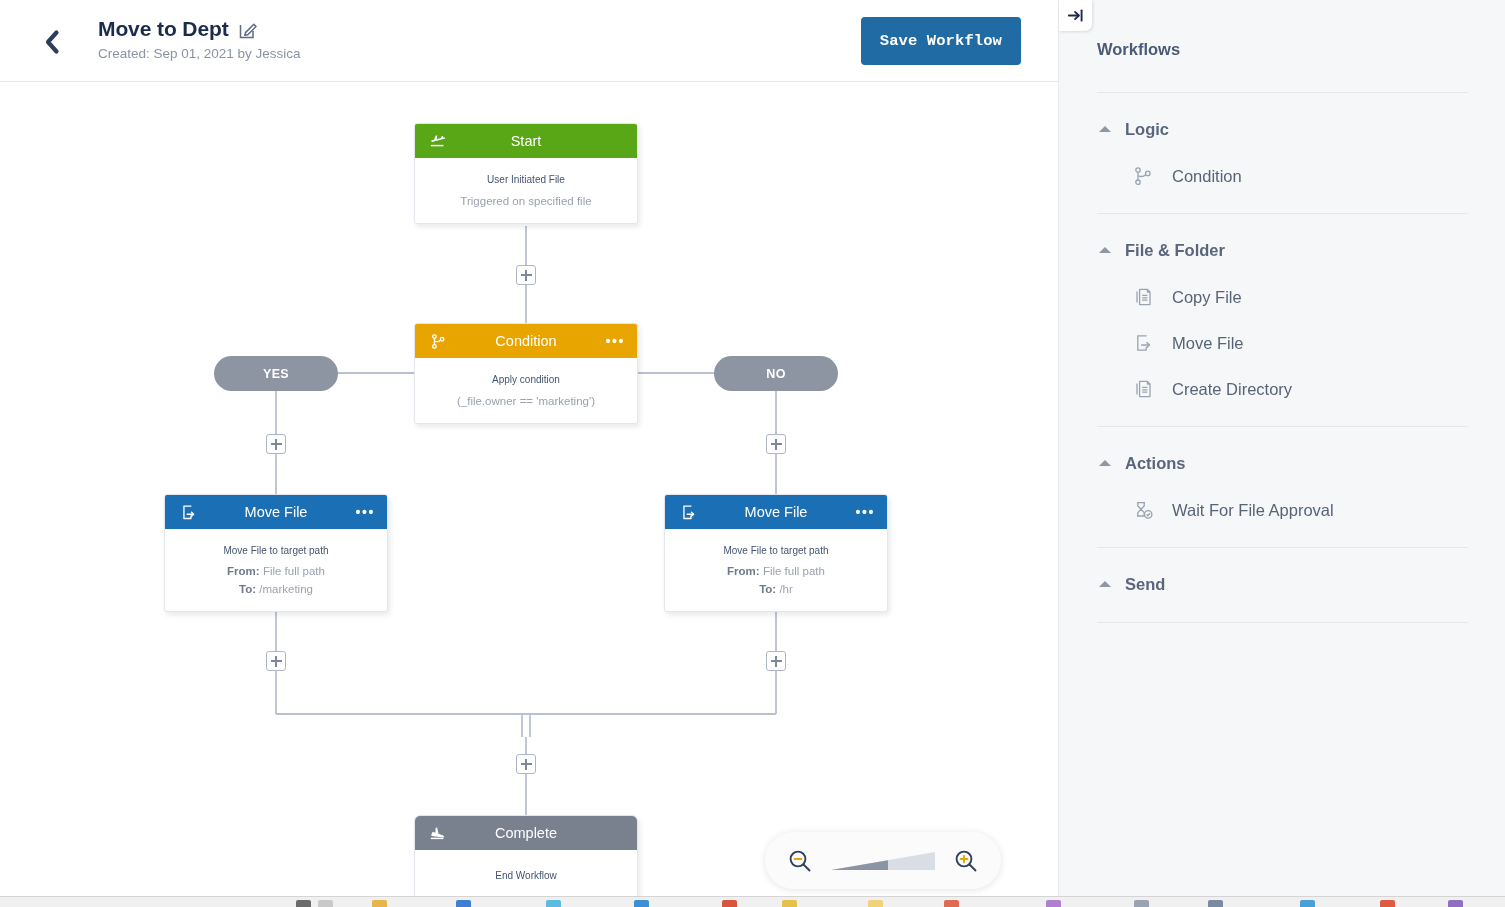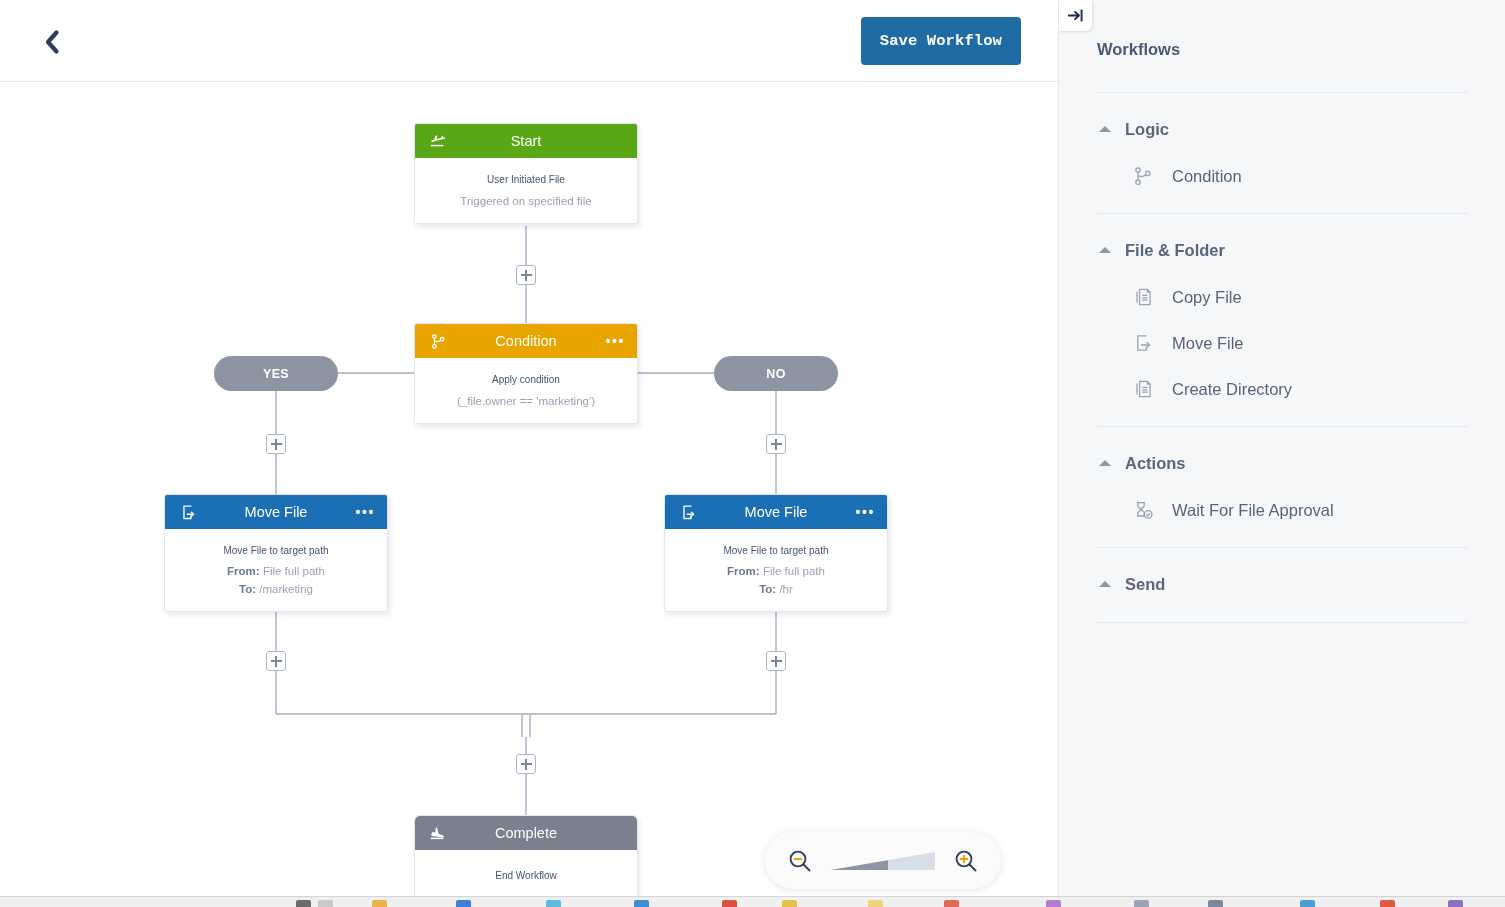--- a/index.html
+++ b/index.html
@@ -219,20 +219,30 @@
   <div id="canvas-pane">
 
     <div id="header">
 
       <div id="back-button">
         <svg width="18" height="26" viewBox="0 0 18 26">
           <path d="M13.5 3.5 L5 13 L13.5 22.5" fill="none" stroke="#2d3e5c" stroke-width="4.2" stroke-linecap="round" stroke-linejoin="round"></path>
         </svg>
       </div>
 
+      <div id="title-block">
+        <div id="wf-title-row">
+          <div id="wf-title">Move to Dept</div>
+          <svg id="edit-title-icon" viewBox="0 0 20 20">
+            <path d="M2.5 5 L2.5 17.5 L15 17.5 L15 11" fill="none" stroke="#5d6b85" stroke-width="1.5"></path>
+            <path d="M7.5 12.6 L15.8 4.3 L18 6.5 L9.7 14.8 L6.8 15.3 Z" fill="none" stroke="#5d6b85" stroke-width="1.5" stroke-linejoin="round"></path>
+          </svg>
+        </div>
+        <div id="wf-subtitle">Created: Sep 01, 2021 by Jessica</div>
+      </div>
 
       <button id="save-workflow-button">Save Workflow</button>
     </div>
 
     <div id="flow">
 
       <svg id="edges">
         <g stroke="#b9c0d0" stroke-width="1.8" fill="none">
 
           <line x1="526" y1="144" x2="526" y2="183"></line>

